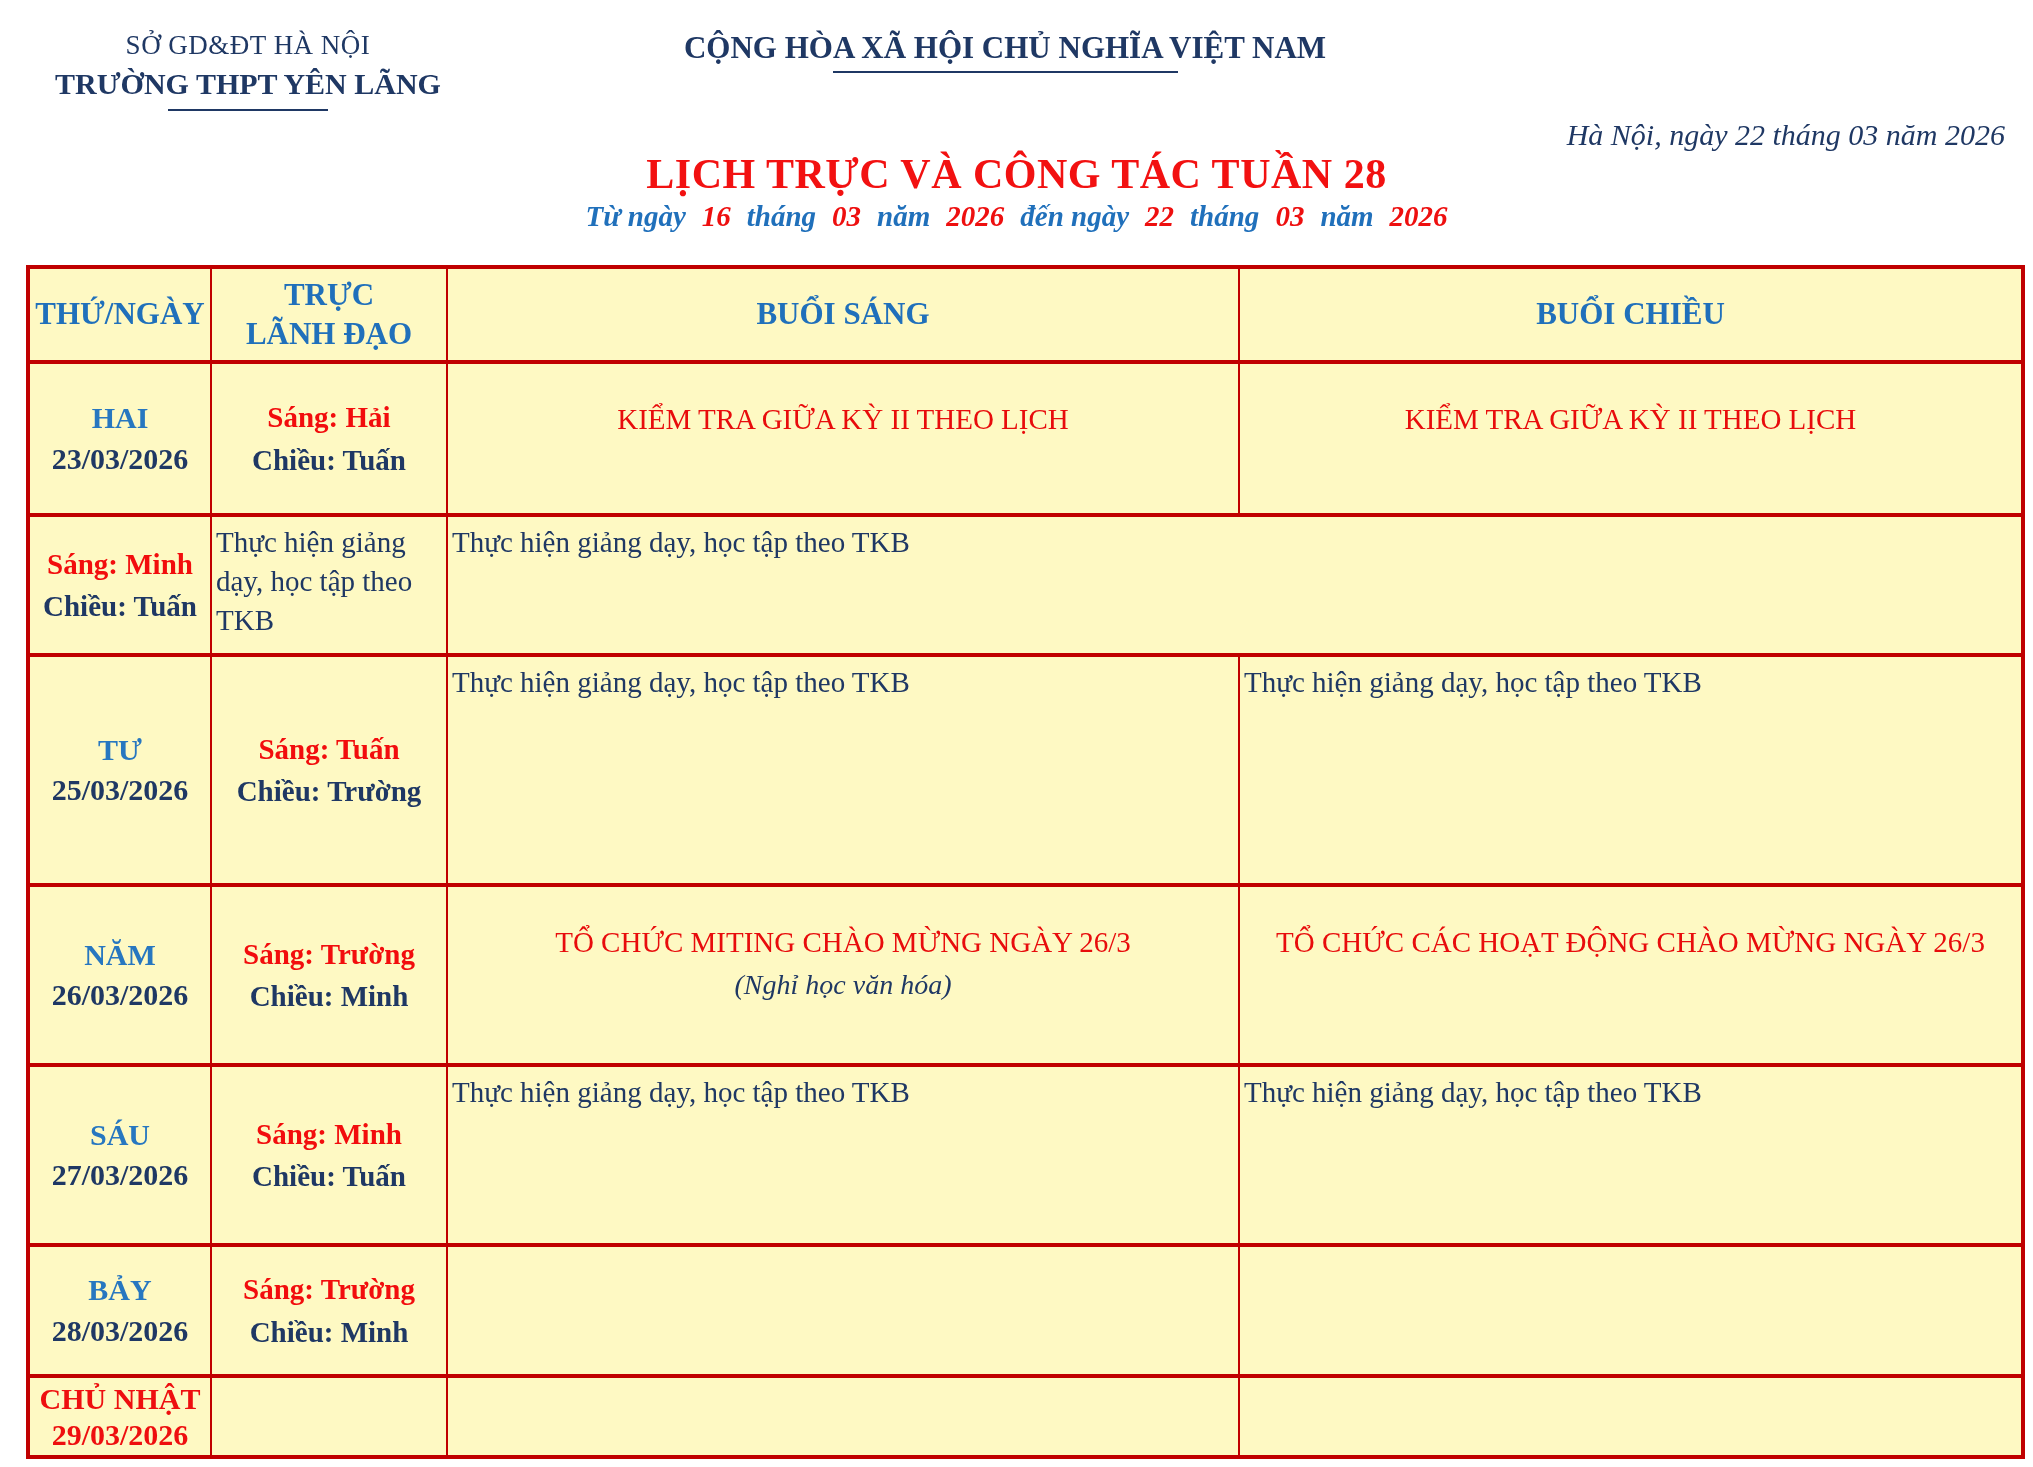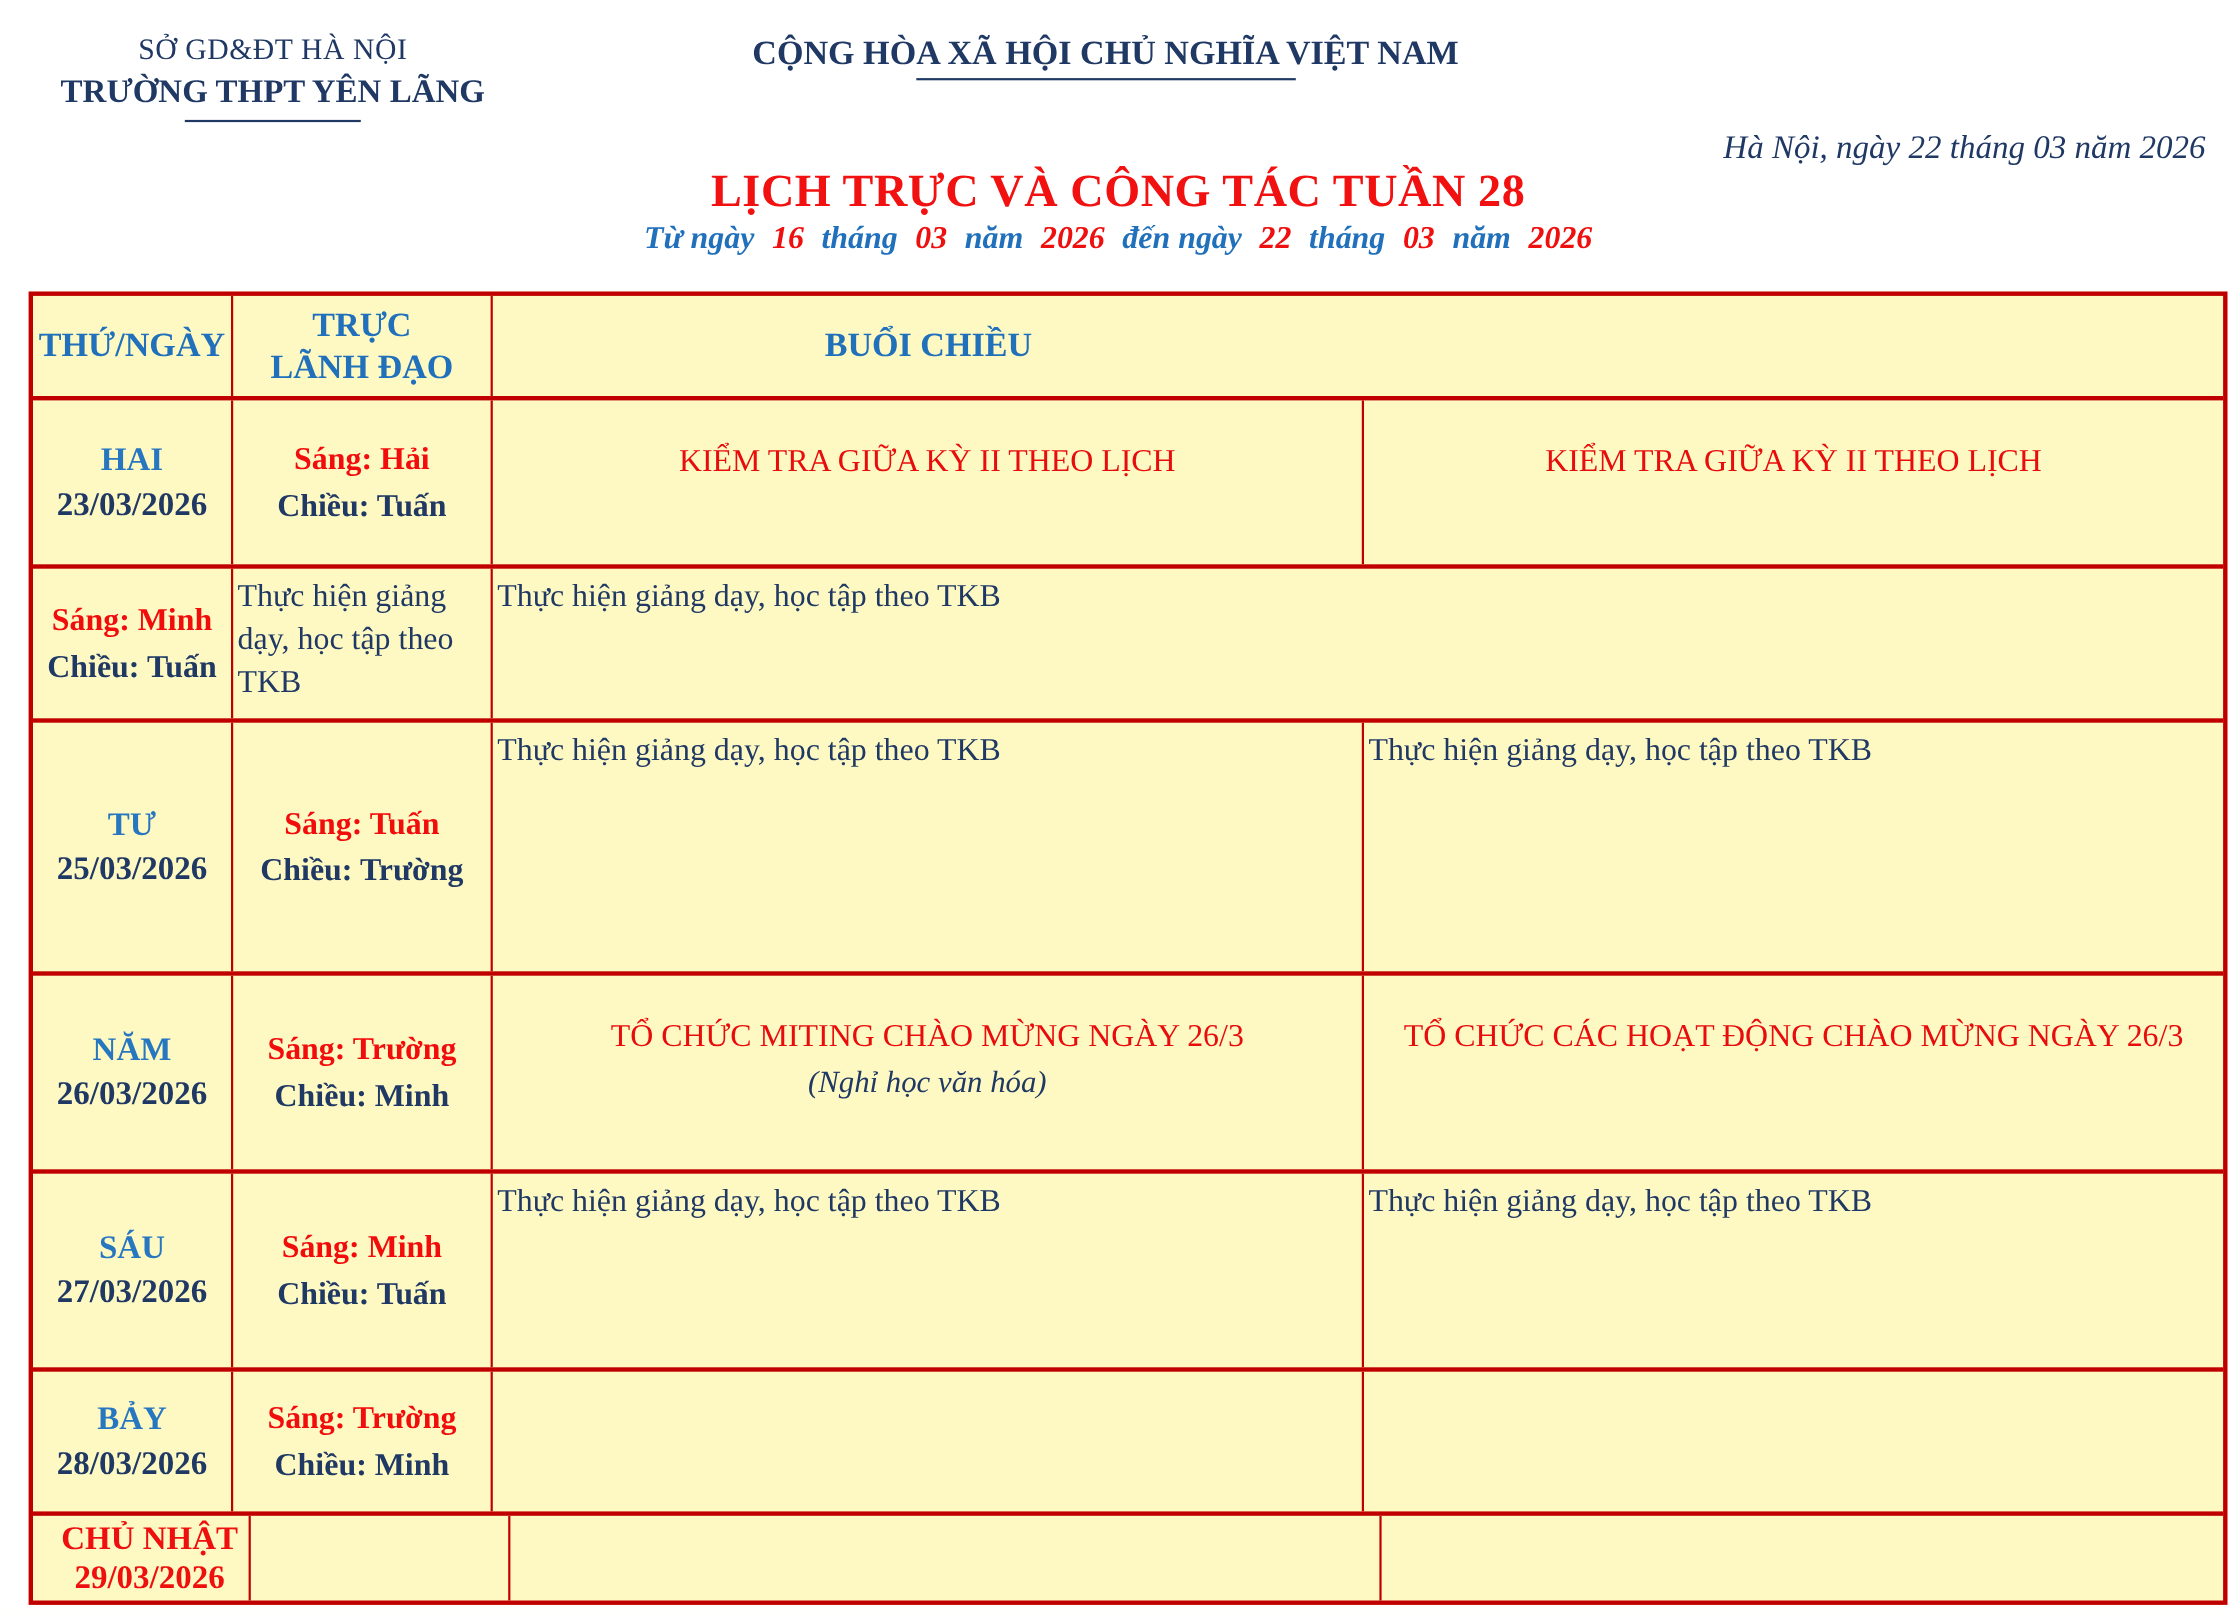--- a/index.html
+++ b/index.html
@@ -28,21 +28,21 @@
   .sub-blue{color:#2070bb;}
   .sub-red{color:#ee0f0f;}
 
   
   .sched{
     position:absolute;left:26px;top:265px;width:1999px;
     border:4px solid #c00000;box-sizing:border-box;background:#fef9c3;
   }
   .trow{display:grid;grid-template-columns:182px 236px 792px 1fr;
     border-bottom:4px solid #c00000;box-sizing:border-box;}
-  .trow:last-child{border-bottom:none;padding-left:16px;}
+  .trow:last-child{border-bottom:none;}
   .cell{border-right:2px solid #c00000;box-sizing:border-box;min-width:0;}
   .cell:last-child{border-right:none;}
   .c-center{display:flex;flex-direction:column;align-items:center;justify-content:center;text-align:center;}
   .c-top{padding-top:4px;}
   .head-row{height:95px;}
   .head-cell{font-size:31px;font-weight:bold;color:#2070bb;line-height:1.25;}
   .day-name{font-size:30px;font-weight:bold;color:#2777c0;line-height:1.35;}
   .day-date{font-size:30px;font-weight:bold;color:#1f3864;line-height:1.35;}
   .sunday .day-name,.sunday .day-date{color:#ee0f0f;line-height:1.2;}
   .duty-m{font-size:29px;font-weight:bold;color:#f20d0d;line-height:1.45;}
@@ -73,20 +73,23 @@
 <div class="date-range"><span class="sub-blue">Từ ngày</span><span class="sub-red">16</span><span class="sub-blue">tháng</span><span class="sub-red">03</span><span class="sub-blue">năm</span><span class="sub-red">2026</span><span class="sub-blue">đến ngày</span><span class="sub-red">22</span><span class="sub-blue">tháng</span><span class="sub-red">03</span><span class="sub-blue">năm</span><span class="sub-red">2026</span></div>
 
 <div class="sched">
   <div class="trow head-row">
     <div class="cell c-center head-cell">
       <div>THỨ/NGÀY</div>
     </div>
     <div class="cell c-center head-cell">
       <div>TRỰC</div>
       <div>LÃNH ĐẠO</div>
+    </div>
+    <div class="cell c-center head-cell">
+      <div>BUỔI SÁNG</div>
     </div>
     <div class="cell c-center head-cell">
       <div>BUỔI CHIỀU</div>
     </div>
   </div>
   <div>
       <div class="trow" style="height: 153px;">
     <div class="cell c-center">
       <div class="day-name">HAI</div>
       <div class="day-date">23/03/2026</div>

